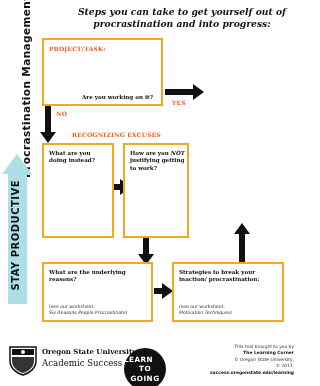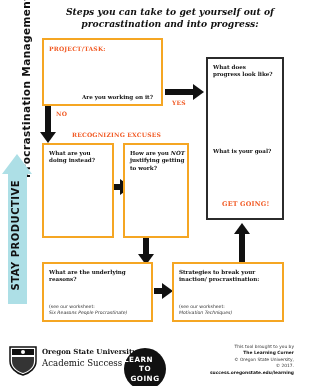--- a/index.html
+++ b/index.html
@@ -35,21 +35,21 @@
   .vstay{
     position:absolute;left:-40px;top:230px;width:110px;
     transform:rotate(-90deg);
     font-family:"DejaVu Sans", sans-serif;
     font-weight:bold;font-size:10px;letter-spacing:.5px;
     color:#111;text-align:center;white-space:nowrap;
   }
 
   
   .title{
-    position:absolute;left:52px;top:6px;width:236px;
+    position:absolute;left:64px;top:6px;width:236px;
     text-align:center;
     font-family:"DejaVu Serif", serif;
     font-style:italic;font-weight:bold;
     font-size:9.2px;line-height:12px;color:#111;
   }
 
   
   .box{position:absolute;background:#fff;box-sizing:border-box;}
   .box.orange{border:2px solid #f5a623;}
   .box.dark{border:2px solid #2b2b2b;}
@@ -125,25 +125,20 @@
   <div class="ashaft" style="left:45px;top:106px;width:6px;height:28px;"></div>
   <div class="ahead-down" style="left:40px;top:132px;"></div>
   <div class="bxtext label-orange" style="left:56px;top:110px;font-size:6px;">NO</div>
 
   <div class="ashaft" style="left:165px;top:89px;width:30px;height:6px;"></div>
   <div class="ahead-right" style="left:193px;top:84px;"></div>
   <div class="bxtext label-orange" style="left:172px;top:99px;font-size:6px;">YES</div>
 
   <div class="bxtext label-orange" style="left:72px;top:131px;font-size:6px;">RECOGNIZING EXCUSES</div>
 
-  <div class="box dark" style="left:206px;top:57px;width:78px;height:163px;">
-    <div class="bxtext" style="left:5px;top:5px;width:60px;">What does progress look like?</div>
-    <div class="bxtext" style="left:5px;top:89px;width:68px;">What is your goal?</div>
-    <div class="bxtext label-orange" style="left:14px;top:142px;font-size:6.4px;">GET GOING!</div>
-  </div>
 
   <div class="ashaft" style="left:239px;top:234px;width:6px;height:34px;"></div>
   <div class="ahead-up" style="left:234px;top:223px;"></div>
 
   <div class="box orange" style="left:42px;top:143px;width:72px;height:95px;">
     <div class="bxtext" style="left:5px;top:5px;width:60px;">What are you doing instead?</div>
   </div>
 
   <div class="ashaft" style="left:114px;top:184px;width:8px;height:6px;"></div>
   <div class="ahead-right" style="left:120px;top:179px;"></div>

